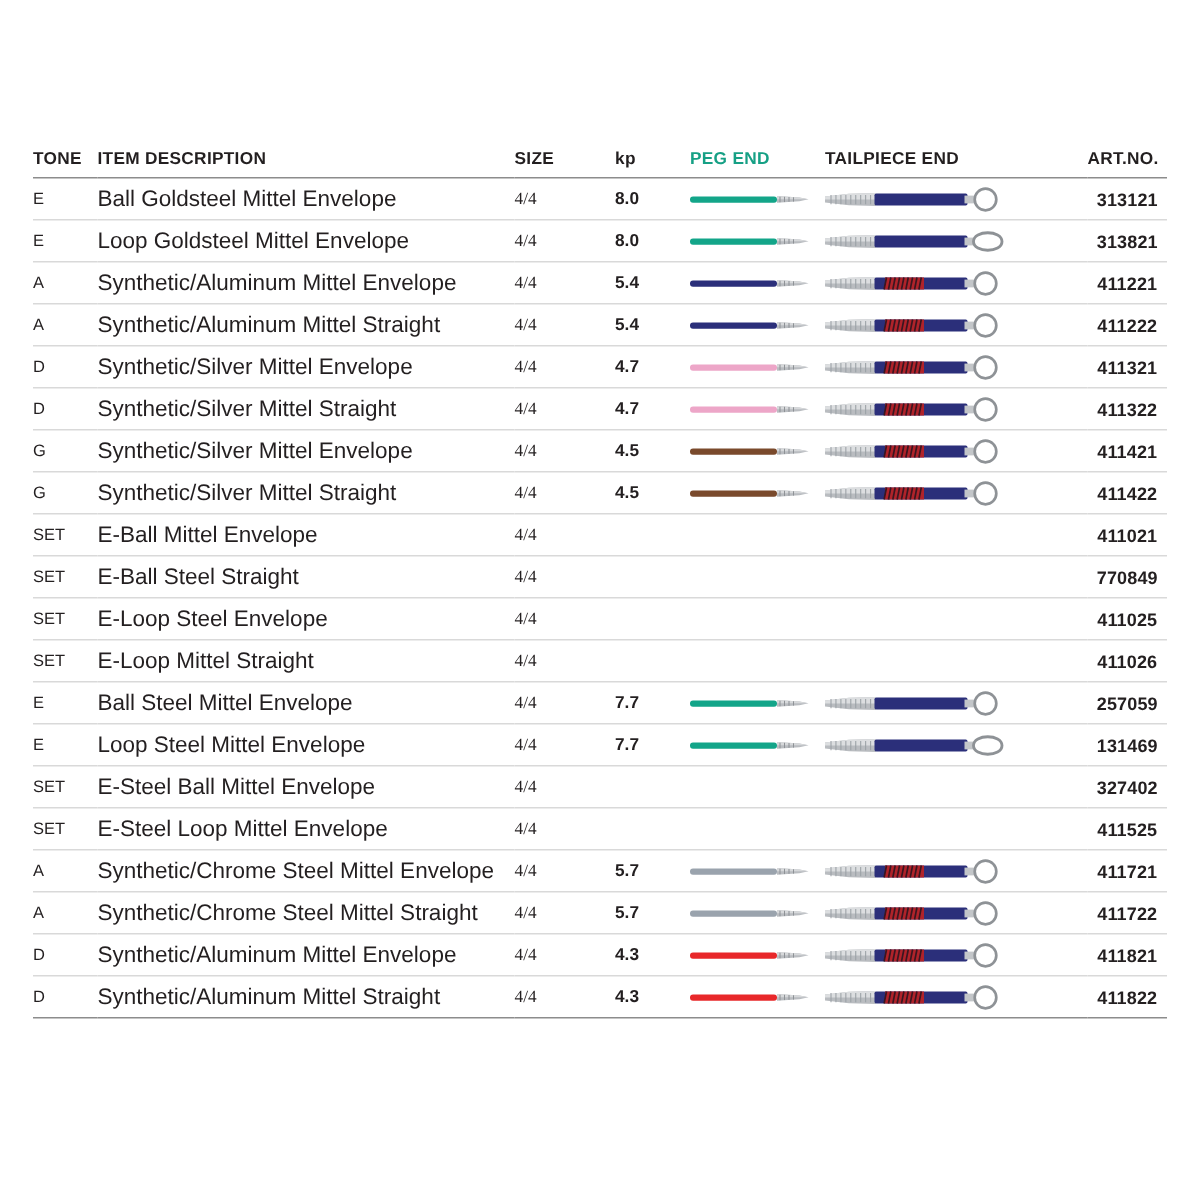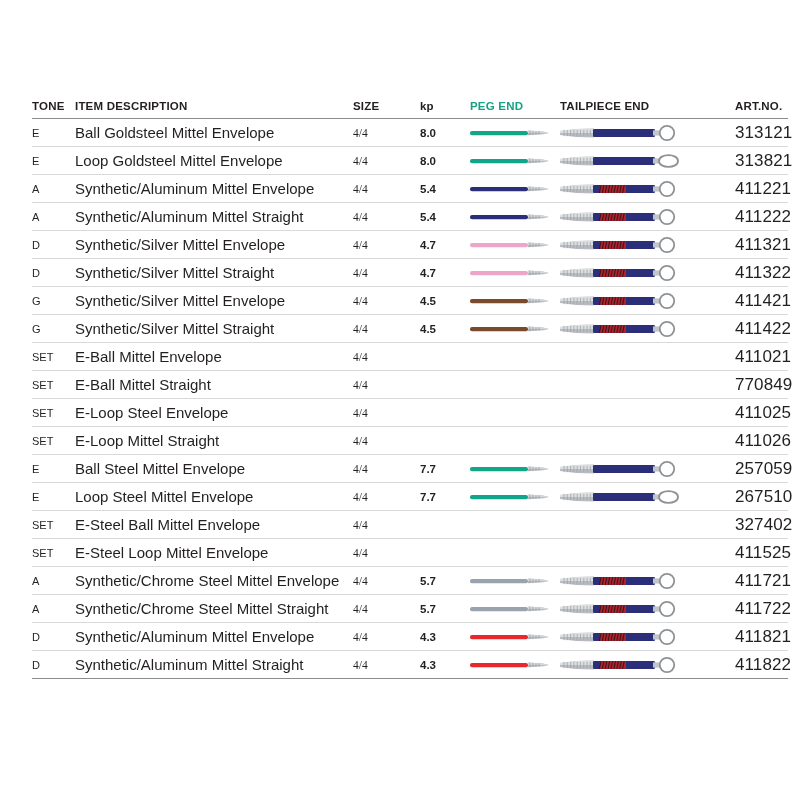--- a/index.html
+++ b/index.html
@@ -12,21 +12,21 @@
     height: 800px;
     font-family: "Liberation Sans", sans-serif;
     color: #231f20;
     overflow: hidden;
   }
   .sheet {
     position: relative;
     width: 800px;
     height: 800px;
     box-sizing: border-box;
-    padding: 100px 22px 0 32px;
+    padding: 100px 22px 0 22px;
   }
   table.strings {
     width: 756px;
     border-collapse: collapse;
     table-layout: fixed;
   }
   table.strings col.c-tone       { width: 43px; }
   table.strings col.c-desc       { width: 278px; }
   table.strings col.c-size       { width: 67px; }
   table.strings col.c-kp         { width: 50px; }
@@ -57,21 +57,21 @@
     font-size: 11.5px;
     padding: 0;
     vertical-align: middle;
     white-space: nowrap;
     color: #231f20;
   }
   td.tone { font-size: 11px; }
   td.desc { font-size: 15px; }
   td.size { font-size: 11.5px; font-family: Liberation Serif, serif; }
   td.kp   { font-size: 11.5px; font-weight: bold; }
-  td.art  { font-size: 17px; font-weight: normal; letter-spacing: .1px; text-align: center; }
+  td.art  { font-size: 12px; font-weight: bold; letter-spacing: .1px; text-align: center; }
 
   
   .peg-wrap, .tail-wrap {
     display: block;
     line-height: 0;
   }
   svg { display: block; }
 </style>
 </head>
 <body>
@@ -487,21 +487,21 @@
           <td>
             <span class="peg-wrap"></span>
           </td>
           <td>
             <span class="tail-wrap"></span>
           </td>
           <td class="art">411021</td>
         </tr>
         <tr>
           <td class="tone">SET</td>
-          <td class="desc">E-Ball Mittel Straight</td>
+          <td class="desc">E-Ball Steel Straight</td>
           <td class="size">4/4</td>
           <td class="kp"></td>
           <td>
             <span class="peg-wrap"></span>
           </td>
           <td>
             <span class="tail-wrap"></span>
           </td>
           <td class="art">770849</td>
         </tr>
@@ -602,21 +602,21 @@
                 <line x1="20.5" y1="6.0" x2="20.5" y2="12.2" stroke="#9aa0a5" stroke-width="0.7"></line>
                 <line x1="23.799999999999997" y1="6.0" x2="23.799999999999997" y2="12.2" stroke="#9aa0a5" stroke-width="0.7"></line>
                 <line x1="27.099999999999998" y1="6.0" x2="27.099999999999998" y2="12.2" stroke="#9aa0a5" stroke-width="0.7"></line>
                 <line x1="30.4" y1="6.0" x2="30.4" y2="12.2" stroke="#9aa0a5" stroke-width="0.7"></line>
                 <rect x="33" y="5.0" width="62" height="8" rx="1.2" fill="#2b2f7a"></rect>
                 <rect x="93" y="6.4" width="6" height="5.2" fill="#c3c6c9"></rect>
                 <path d="M99 9 C99 1.2 118 1.2 118 9 C118 16.8 99 16.8 99 9 Z" fill="#ffffff" stroke="#8e9296" stroke-width="1.9"></path>
               </svg>
             </span>
           </td>
-          <td class="art">267510</td>
+          <td class="art">131469</td>
         </tr>
         <tr>
           <td class="tone">SET</td>
           <td class="desc">E-Steel Ball Mittel Envelope</td>
           <td class="size">4/4</td>
           <td class="kp"></td>
           <td>
             <span class="peg-wrap"></span>
           </td>
           <td>

